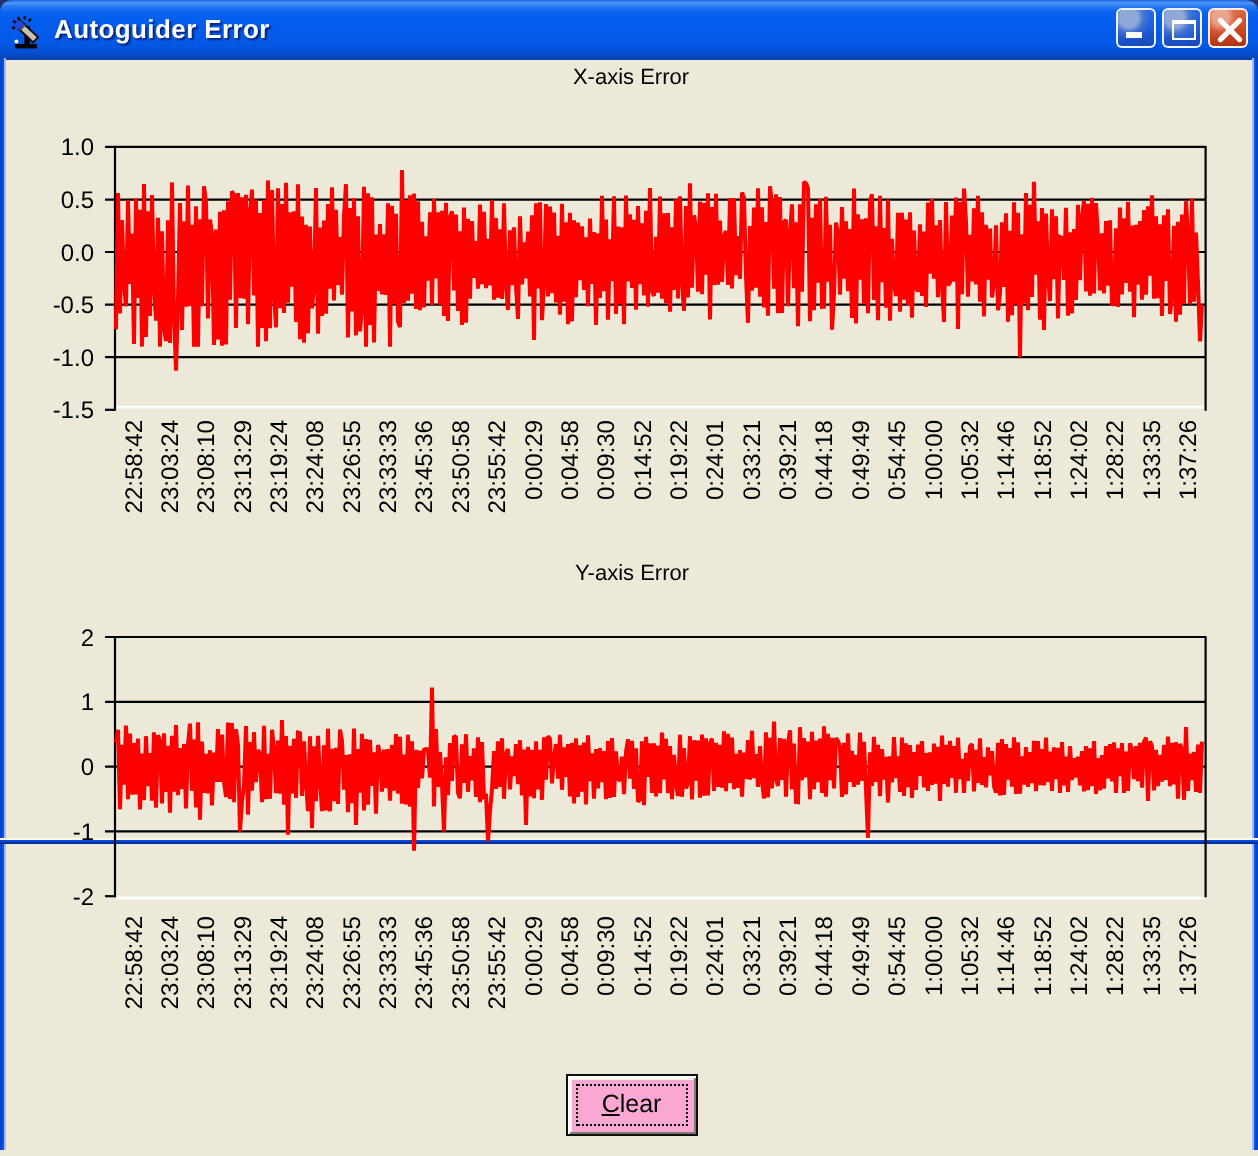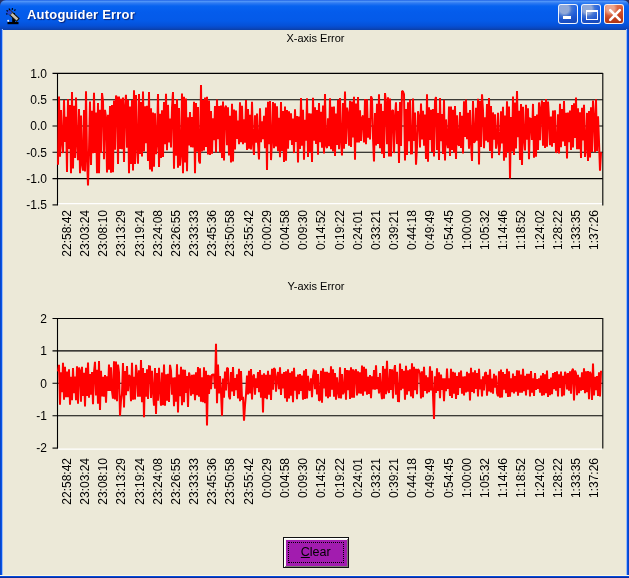--- a/index.html
+++ b/index.html
@@ -1,16 +1,16 @@
 <!DOCTYPE html>
 <html><head><meta charset="utf-8">
 <style>
 * { margin:0; padding:0; box-sizing:border-box; }
 html,body { width:629px; height:578px; overflow:hidden; background:#ECE9D8; font-family:"Liberation Sans",sans-serif; }
-#win { position:absolute; top:0; left:0; width:629px; height:578px; }
+#win { position:absolute; top:0; left:0; width:629px; height:422px; }
 #topbg { position:absolute; top:0; left:0; width:629px; height:9px; background:#233169; }
 #titlebar { position:absolute; top:0; left:0; width:629px; height:30px;
   border-radius:6px 6px 0 0;
   background:linear-gradient(180deg,#2064E6 0px,#4E94F8 1.5px,#2F7BF2 3px,#0763F0 6px,#045CEC 12px,#045AE8 21px,#0551D8 25.5px,#0948C2 28px,#0A3FA6 30px); }
 #borderL { position:absolute; top:29px; left:0; width:3px; height:546px;
   background:linear-gradient(90deg,#0A44C6 0 1px,#0554E8 1px 2px,#9FBCF4 2px 3px); }
 #borderR { position:absolute; top:29px; right:0; width:3px; height:546px;
   background:linear-gradient(270deg,#0A44C6 0 1px,#0554E8 1px 2px,#9FBCF4 2px 3px); }
 #borderB { position:absolute; bottom:0; left:0; width:629px; height:3.5px;
   background:linear-gradient(180deg,#FDF8E0 0 1px,#0549DC 1px 2.2px,#0A2E9E 2.2px 3.5px); }
@@ -26,21 +26,21 @@
   radial-gradient(circle at 30% 22%, rgba(150,172,215,0.95) 0 24%, rgba(90,130,200,0.5) 40%, rgba(0,0,60,0) 58%),
   linear-gradient(170deg,#2E6CE4 0%,#2261DE 45%,#1A50C6 80%,#1848B4 100%); }
 #bclose { left:604px; background:
   radial-gradient(circle at 30% 20%, rgba(240,180,160,0.8) 0 20%, rgba(225,120,90,0.3) 38%, rgba(0,0,0,0) 56%),
   linear-gradient(172deg,#E0714E 0%,#D4512B 40%,#C23F1C 72%,#A93312 100%); }
 #bmin::after { content:""; position:absolute; left:4px; bottom:4px; width:8px; height:3px; background:#fff; }
 #bmax::after { content:""; position:absolute; left:3.5px; top:5px; width:12px; height:10px; box-sizing:border-box;
   border:1px solid #fff; border-top-width:2px; background:rgba(255,255,255,0.06); }
 #bclose svg { position:absolute; left:2px; top:2px; }
 #clear { position:absolute; left:283px; top:536.5px; width:65.5px; height:31.5px;
-  background:#a21caf; border:1.2px solid #101010;
+  background:#f9a8d4; border:1.2px solid #101010;
   box-shadow:inset 1px 1px 0 #fff, inset -1px -1px 0 #7F7B73, inset 2px 2px 0 #F5F4EC;
   font-size:12.5px; color:#000; text-align:center; line-height:29.5px; }
 #clear .focus { position:absolute; left:4px; top:4px; right:4px; bottom:4px;
   border:1px dotted #000; }
 #icon { position:absolute; left:5px; top:6px; }
 u.k { text-decoration:underline; }
 </style></head>
 <body>
 <div id="win">
 <div id="topbg"></div>

